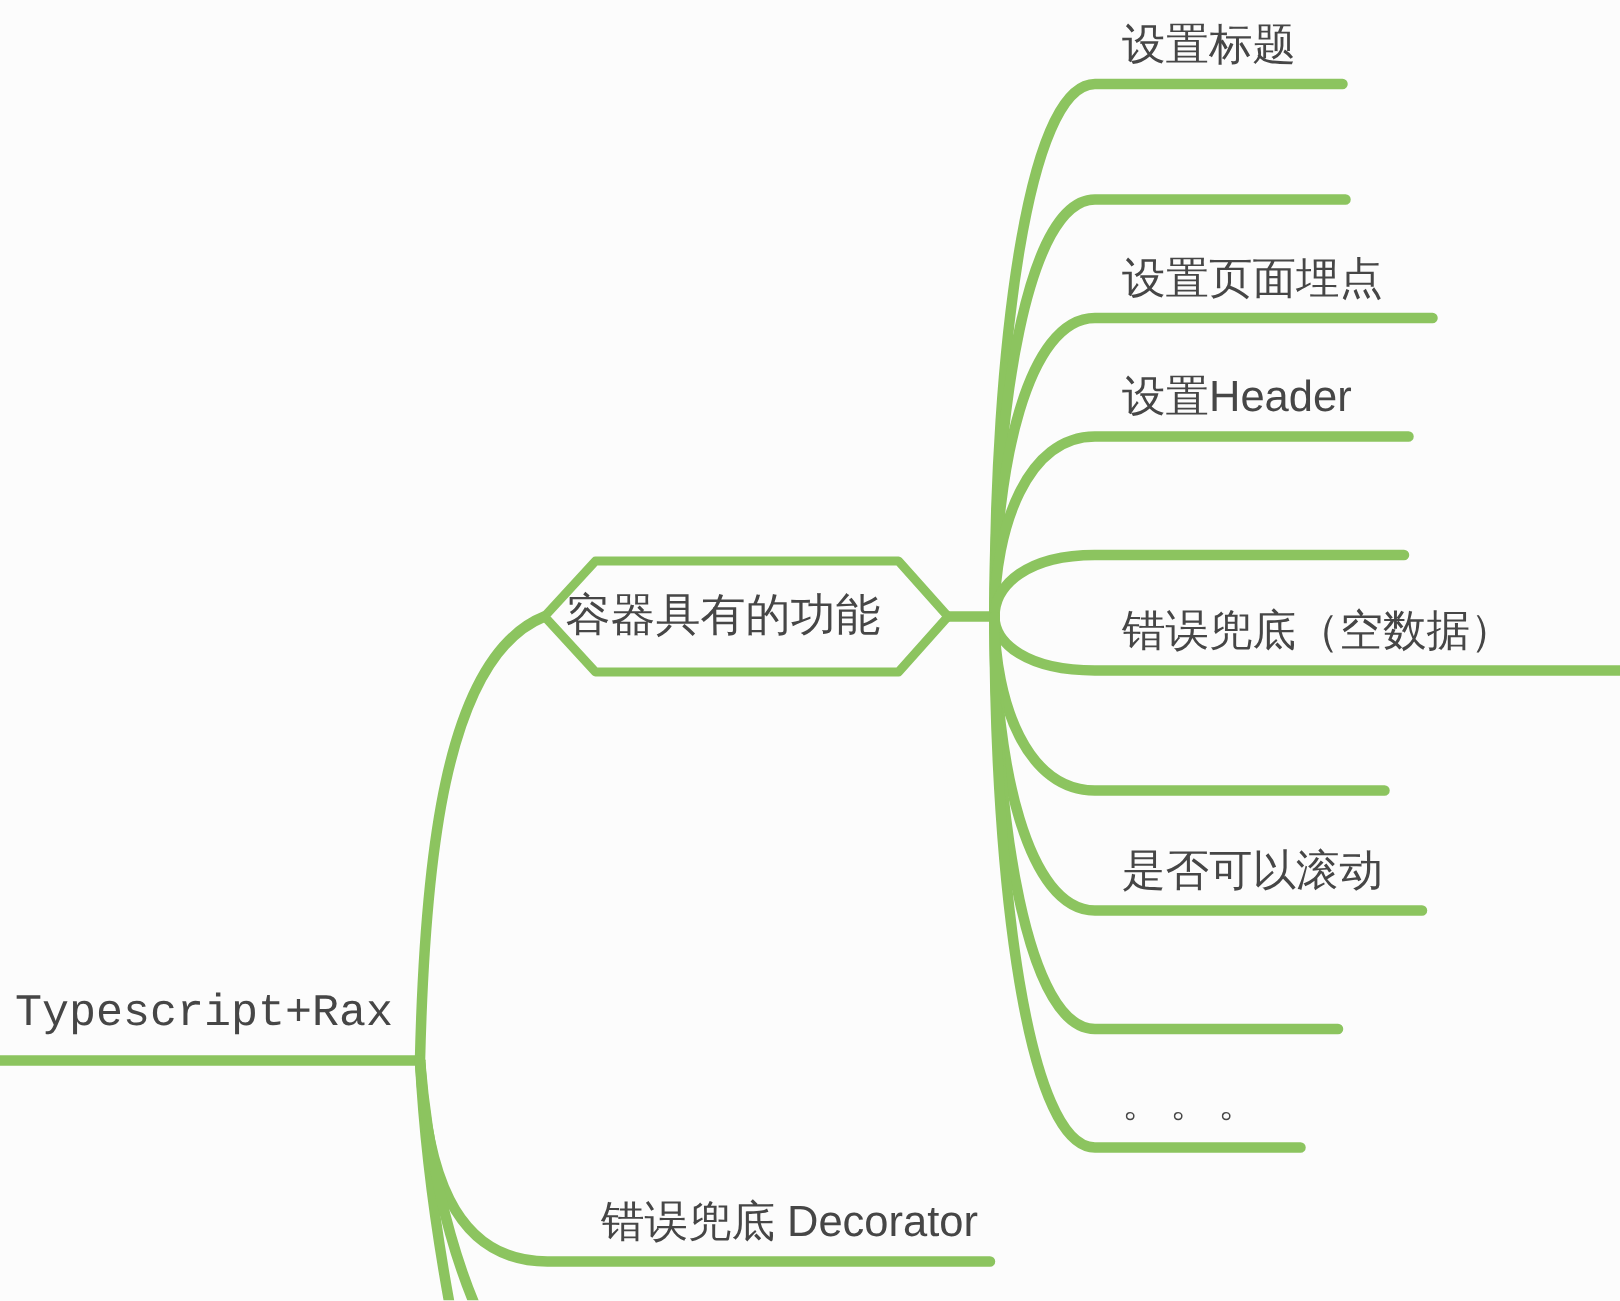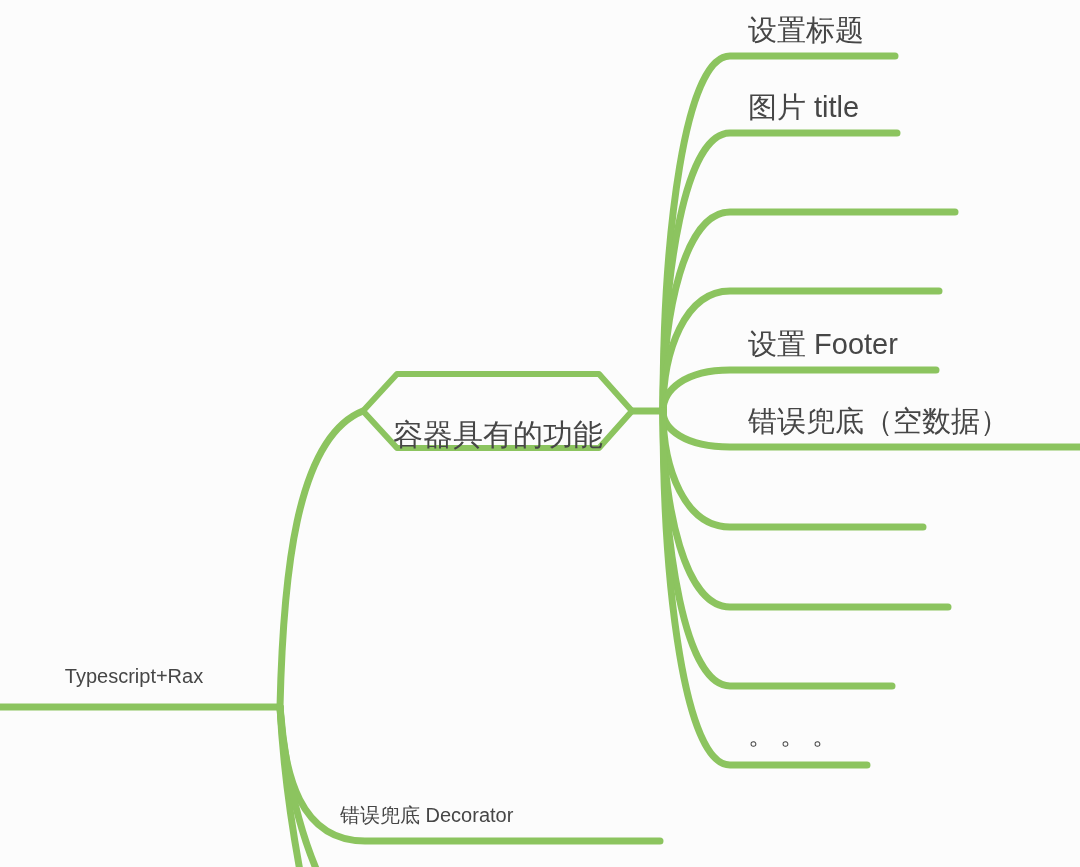--- a/index.html
+++ b/index.html
@@ -40,41 +40,41 @@
     height: 38px;
     line-height: 38px;
     font-size: 29px;
   }
   .root-label {
     left: 10px;
     width: 248px;
     top: 656px;
     height: 40px;
     line-height: 40px;
-    font-size: 20px;
-    text-align: center;
+    font-size: 30px;
+    text-align: left;
+    font-family: Liberation Mono, monospace;
   }
   .hexagon-label {
-    left: 372px;
+    left: 356px;
     width: 252px;
     top: 392px;
     height: 38px;
     line-height: 38px;
     font-size: 30px;
     text-align: center;
-    margin-top: 24px;
   }
   .decorator-label {
     left: 340px;
     width: 312px;
     top: 796px;
     height: 38px;
     line-height: 38px;
-    font-size: 20px;
-    text-align: left;
+    font-size: 29px;
+    text-align: right;
   }
   .ellipsis-label {
     letter-spacing: 6px;
     font-size: 26px;
   }
 </style>
 </head>
 <body>
 
 <div id="canvas">
@@ -104,20 +104,21 @@
 
     <path d="M 280 707 C 283 765 291 822 300 871"></path>
     <path d="M 280 707 C 285 768 298 826 317 871"></path>
   </svg>
 
   <div class="node-label root-label">Typescript+Rax</div>
 
   <div class="node-label hexagon-label">容器具有的功能</div>
 
   <div class="node-label leaf-label" style="top:11px">设置标题</div>
-  <div class="node-label leaf-label" style="top:88px">图片 title</div>
-  <div class="node-label leaf-label" style="top:325px">设置 Footer</div>
+  <div class="node-label leaf-label" style="top:167px">设置页面埋点</div>
+  <div class="node-label leaf-label" style="top:246px">设置Header</div>
   <div class="node-label leaf-label" style="top:402px">错误兜底（空数据）</div>
+  <div class="node-label leaf-label" style="top:562px">是否可以滚动</div>
   <div class="node-label leaf-label ellipsis-label" style="top:716px">。。。</div>
 
   <div class="node-label decorator-label">错误兜底 Decorator</div>
 
 </div>
 
 </body></html>

